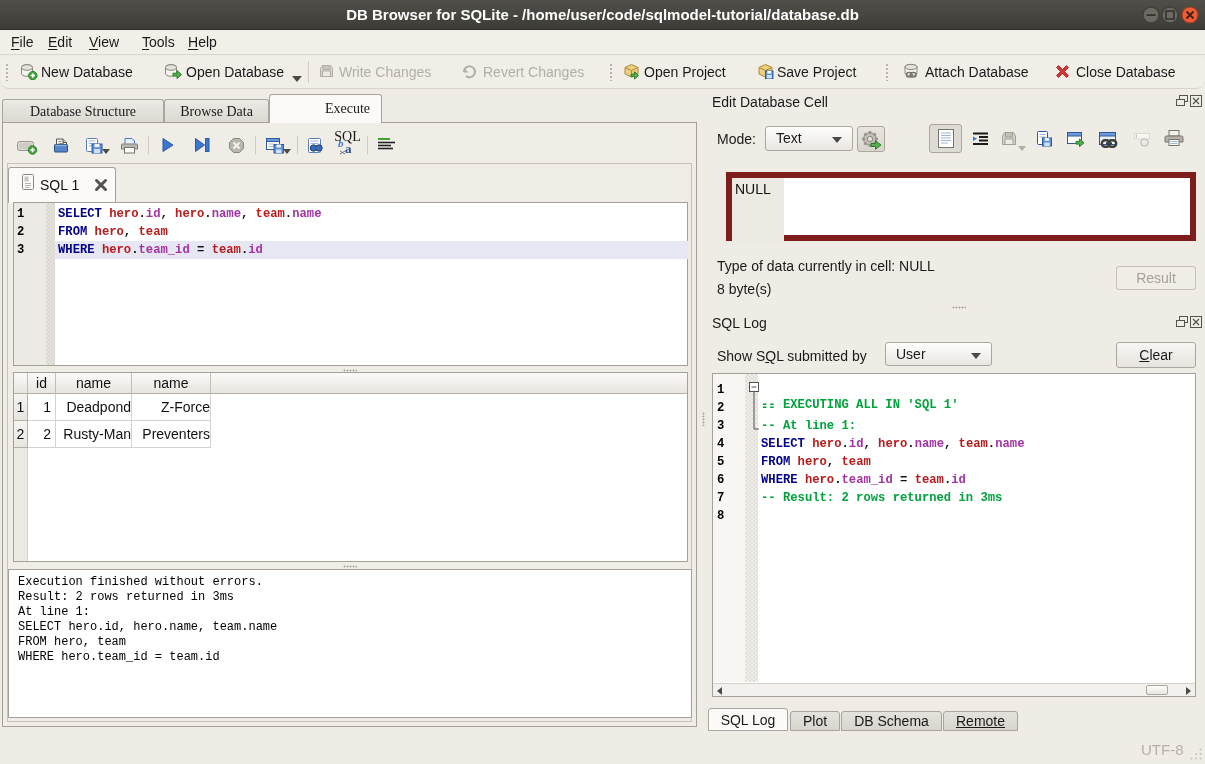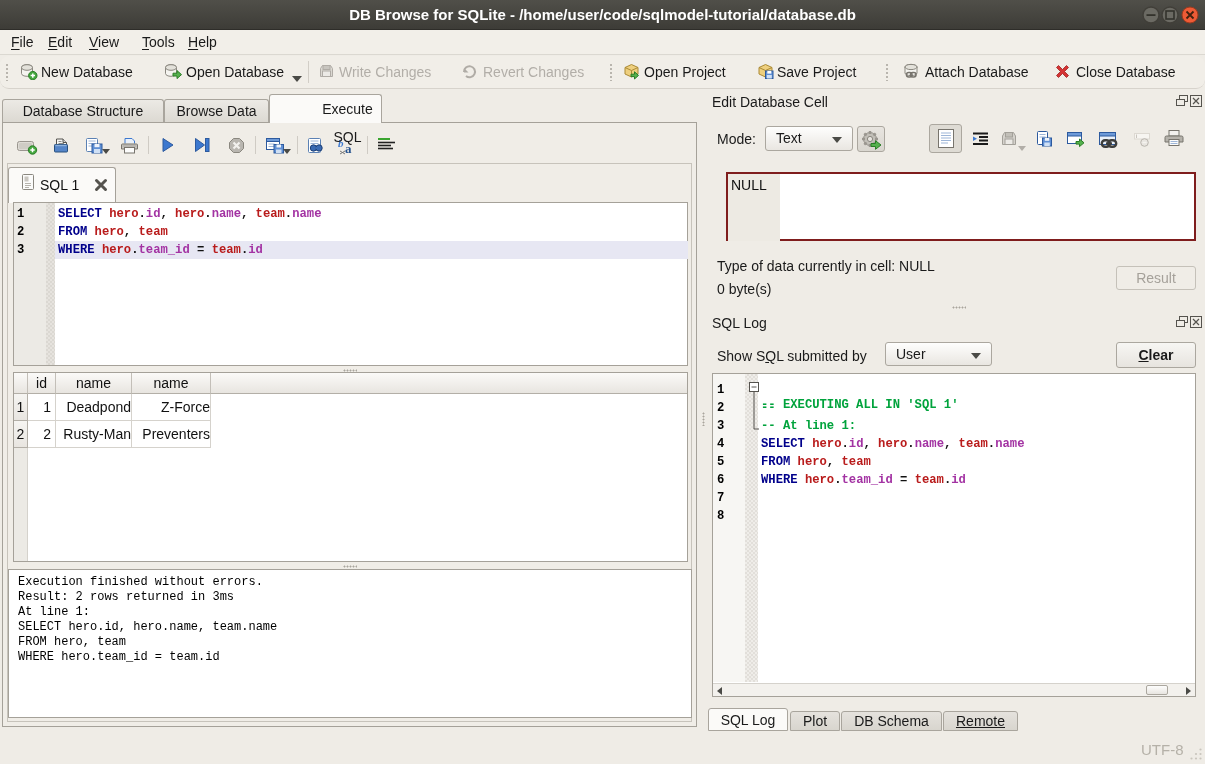--- a/index.html
+++ b/index.html
@@ -14,21 +14,21 @@
 .menuitem u{text-decoration:underline;text-underline-offset:2px;}
 
 #toolbar{position:absolute;left:0;top:56px;width:1205px;height:33px;background:#f1eee8;border-bottom:1px solid #d7d3cc;border-radius:9px;}
 .tbtext{position:absolute;top:6px;height:20px;line-height:20px;color:#1a1a1a;}
 .tbtext.dis{color:#b2aea8;}
 .handle{position:absolute;top:7px;width:4px;height:18px;background-image:radial-gradient(circle,#b9b5ae 1px,transparent 1.2px);background-size:4px 4px;}
 .tsep{position:absolute;top:5px;width:1px;height:22px;background:#d2cec7;}
 .ticon{position:absolute;top:7px;}
 .ticon svg,.sicon svg,.dockbtn svg,.winbtn svg{display:block;}
 
-.tab{position:absolute;background:linear-gradient(#eceae5,#dbd8d1);border:1px solid #a9a59d;border-bottom:none;border-radius:3px 3px 0 0;text-align:center;color:#1a1a1a;}
+.tab{position:absolute;background:linear-gradient(#eceae5,#dbd8d1);border:1px solid #a9a59d;border-bottom:none;border-radius:3px 3px 0 0;text-align:center;color:#1a1a1a;font-family:Liberation Serif, serif;}
 
 #lframe{position:absolute;left:2px;top:122px;width:695px;height:605px;border:1px solid #a5a199;background:#f0ede7;}
 #lframe2{position:absolute;left:7px;top:163px;width:685px;height:559px;border:1px solid #c7c3bb;}
 .sicon{position:absolute;top:137px;}
 .ssep{position:absolute;top:136px;width:1px;height:18px;background:#cfcbc4;}
 
 #sqltab{position:absolute;left:8px;top:167px;width:108px;height:36px;background:#fbfaf8;border:1px solid #a5a199;border-bottom:none;border-radius:3px 3px 0 0;}
 #editor{position:absolute;left:13px;top:202px;width:675px;height:164px;background:#fff;border:1px solid #a5a199;font-family:"Liberation Mono",monospace;font-size:12.2px;font-weight:bold;line-height:18px;}
 #edgutter{position:absolute;left:0;top:0;width:32px;height:162px;background:#eceae5;}
 #edfold{position:absolute;left:32px;top:0;width:9px;height:162px;background:#e6e3de;background-image:linear-gradient(45deg,#dbd8d2 25%,transparent 25%,transparent 75%,#dbd8d2 75%),linear-gradient(45deg,#dbd8d2 25%,transparent 25%,transparent 75%,#dbd8d2 75%);background-size:4px 4px;background-position:0 0,2px 2px;}
@@ -49,37 +49,37 @@
 
 .dots{position:absolute;width:14px;height:3px;background-image:radial-gradient(circle,#a9a59d 0.9px,transparent 1.1px);background-size:3px 3px;}
 .vdots{position:absolute;width:3px;height:14px;background-image:radial-gradient(circle,#a9a59d 0.9px,transparent 1.1px);background-size:3px 3px;}
 
 .docktitle{position:absolute;color:#1a1a1a;}
 .dockbtn{position:absolute;}
 .combo{position:absolute;background:linear-gradient(#fefefd,#e9e6e1);border:1px solid #aba79f;border-radius:3px;line-height:23px;color:#1a1a1a;}
 .combo .arr{position:absolute;width:0;height:0;border-left:5px solid transparent;border-right:5px solid transparent;border-top:6px solid #4a4a46;}
 .btn{position:absolute;background:linear-gradient(#f7f6f3,#e7e4df);border:1px solid #aba79f;border-radius:3px;text-align:center;color:#1a1a1a;}
 .btn.dis{background:#f0ede7;border-color:#c5c1b9;color:#a5a19a;}
-#nullbox{position:absolute;left:726px;top:172px;width:470px;height:69px;background:#fff;border:2px solid #7f1d1d;}
+#nullbox{position:absolute;left:726px;top:172px;width:470px;height:69px;background:#fff;border:6px solid #7f1d1d;}
 #nullgray{position:absolute;left:0;top:0;width:52px;height:67px;background:#edeae3;}
 
 #slog{position:absolute;left:712px;top:373px;width:484px;height:324px;background:#fff;border:1px solid #a5a199;font-family:"Liberation Mono",monospace;font-size:12.2px;font-weight:bold;line-height:18px;}
 #slgutter{position:absolute;left:0;top:0;width:32px;height:308px;background:#f7f6f3;}
 #slfold{position:absolute;left:32px;top:0;width:13px;height:308px;background:#efede9;background-image:linear-gradient(45deg,#e2dfda 25%,transparent 25%,transparent 75%,#e2dfda 75%),linear-gradient(45deg,#e2dfda 25%,transparent 25%,transparent 75%,#e2dfda 75%);background-size:4px 4px;background-position:0 0,2px 2px;}
 .sline{position:absolute;left:48px;height:18px;white-space:pre;}
 .snum{position:absolute;left:4px;height:18px;color:#000;}
 #hscroll{position:absolute;left:0px;top:309px;width:482px;height:13px;background:#f3f1ed;border-top:1px solid #d5d2cc;}
 
 .btab{position:absolute;background:linear-gradient(#e5e2dd,#d8d5ce);border:1px solid #a9a59d;border-radius:3px 3px 0 0;text-align:center;color:#1a1a1a;}
 #utf8{position:absolute;left:1141px;top:741px;color:#b5b1a8;font-size:15px;}
 </style></head>
 <body>
 
 <div id="titlebar"></div>
-<div id="title">DB Browse for SQLite - /home/user/code/sqlmodel-tutorial/database.db</div>
+<div id="title">DB Browser for SQLite - /home/user/code/sqlmodel-tutorial/database.db</div>
 <div class="winbtn" style="left:1142px;">
 <svg width="18" height="18">
       <circle cx="9" cy="9" r="8" fill="#6b6a63" stroke="#413f39" stroke-width="1.4"></circle>
       <rect x="4.5" y="8.2" width="9" height="1.8" fill="#33322c"></rect>
     </svg>
   </div>
 <div class="winbtn" style="left:1161px;">
 <svg width="18" height="18">
       <circle cx="9" cy="9" r="8" fill="#6b6a63" stroke="#413f39" stroke-width="1.4"></circle>
       <rect x="5" y="5" width="8" height="8" fill="none" stroke="#33322c" stroke-width="1.6"></rect>
@@ -442,42 +442,42 @@
       <path d="M2.5 7 h15 a1.5 1.5 0 0 1 1.5 1.5 v4.5 h-18 v-4.5 a1.5 1.5 0 0 1 1.5 -1.5 z" fill="#b5b2ab" stroke="#77746d"></path>
       <rect x="5" y="10.5" width="10" height="6" fill="#fcfcfb" stroke="#77746d"></rect>
       <path d="M6.5 12.5 h7 M6.5 14.5 h7" stroke="#9eb6d8"></path>
     </svg>
   </div>
 <div id="nullbox">
     <div id="nullgray"></div>
     <span style="position:absolute;left:3px;top:3px;">NULL</span>
   </div>
 <div class="docktitle" style="left:717px;top:258px;">Type of data currently in cell: NULL</div>
-<div class="docktitle" style="left:717px;top:281px;">0 byte(s)</div>
+<div class="docktitle" style="left:717px;top:281px;">8 byte(s)</div>
 <div class="btn dis" style="left:1116px;top:266px;width:80px;height:24px;line-height:23px;">Result</div>
 <div class="dots" style="left:952px;top:306px;"></div>
 <div class="docktitle" style="left:712px;top:315px;">SQL Log</div>
 <div class="dockbtn" style="left:1176px;top:316px;">
     <svg width="12" height="12">
       <rect x="3.5" y="0.5" width="8" height="6" fill="none" stroke="#55534e"></rect>
       <rect x="0.5" y="4.5" width="8" height="6" fill="#efece6" stroke="#55534e"></rect>
     </svg>
   </div>
 <div class="dockbtn" style="left:1190px;top:316px;">
     <svg width="12" height="12">
       <rect x="0.5" y="0.5" width="11" height="11" fill="none" stroke="#55534e"></rect>
       <path d="M3 3 L9 9 M9 3 L3 9" stroke="#55534e" stroke-width="1.2"></path>
     </svg>
   </div>
 <div class="docktitle" style="left:717px;top:348px;">Show S<u>Q</u>L submitted by</div>
 <div class="combo" style="left:885px;top:342px;width:107px;height:24px;">
     <span style="position:absolute;left:10px;">User</span>
     <span class="arr" style="right:10px;top:10px;"></span>
   </div>
-<div class="btn" style="left:1116px;top:342px;width:80px;height:26px;line-height:25px;font-weight:bold;"><u>C</u>lear</div>
+<div class="btn" style="left:1116px;top:342px;width:80px;height:26px;line-height:25px;"><u>C</u>lear</div>
 
 <div id="slog">
   <div id="slgutter"></div>
   <div id="slfold"></div>
   <div class="snum" style="top:7px;">1</div>
   <div class="snum" style="top:25px;">2</div>
   <div class="snum" style="top:43px;">3</div>
   <div class="snum" style="top:61px;">4</div>
   <div class="snum" style="top:79px;">5</div>
   <div class="snum" style="top:97px;">6</div>
@@ -488,20 +488,21 @@
       <line x1="3.5" y1="6" x2="8.5" y2="6" stroke="#55534e"></line>
       <line x1="6" y1="10.5" x2="6" y2="48" stroke="#55534e"></line>
       <line x1="6" y1="48" x2="11" y2="48" stroke="#55534e"></line>
     </svg>
   <div class="sline cmt" style="top:22px;">-- EXECUTING ALL IN 'SQL 1'</div>
   <div class="sline cmt" style="top:25px;">--</div>
   <div class="sline cmt" style="top:43px;">-- At line 1:</div>
   <div class="sline" style="top:61px;"><span class="kw">SELECT</span> <span class="tbl">hero</span>.<span class="fld">id</span>, <span class="tbl">hero</span>.<span class="fld">name</span>, <span class="tbl">team</span>.<span class="fld">name</span></div>
   <div class="sline" style="top:79px;"><span class="kw">FROM</span> <span class="tbl">hero</span>, <span class="tbl">team</span></div>
   <div class="sline" style="top:97px;"><span class="kw">WHERE</span> <span class="tbl">hero</span>.<span class="fld">team_id</span> = <span class="tbl">team</span>.<span class="fld">id</span></div>
+  <div class="sline cmt" style="top:115px;">-- Result: 2 rows returned in 3ms</div>
   <div id="hscroll">
     <svg style="position:absolute;left:3px;top:3px;" width="8" height="8">
         <path d="M6 0 L1 4 L6 8 Z" fill="#4a4a46"></path>
       </svg>
     <svg style="position:absolute;right:3px;top:3px;" width="8" height="8">
         <path d="M2 0 L7 4 L2 8 Z" fill="#4a4a46"></path>
       </svg>
     <div style="position:absolute;left:433px;top:1px;width:22px;height:10px;background:linear-gradient(#fdfdfc,#e8e5e0);border:1px solid #aba79f;border-radius:2px;"></div>
   </div>
 </div>

